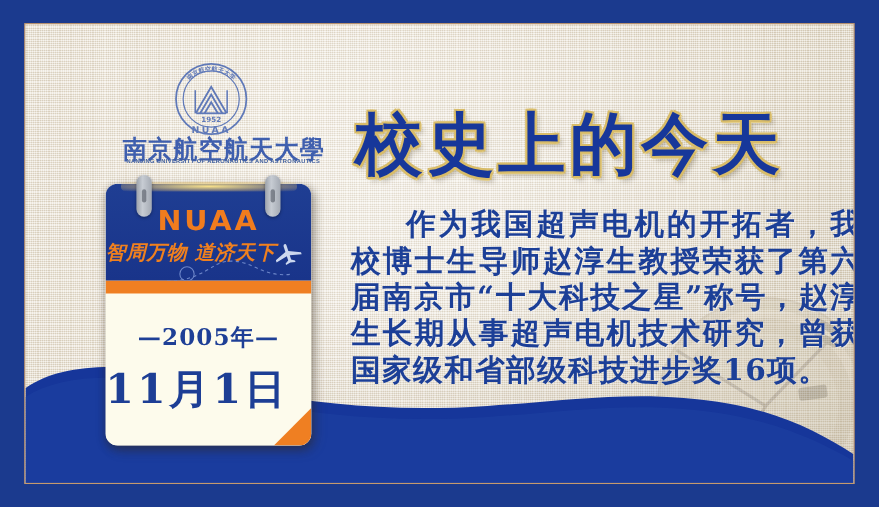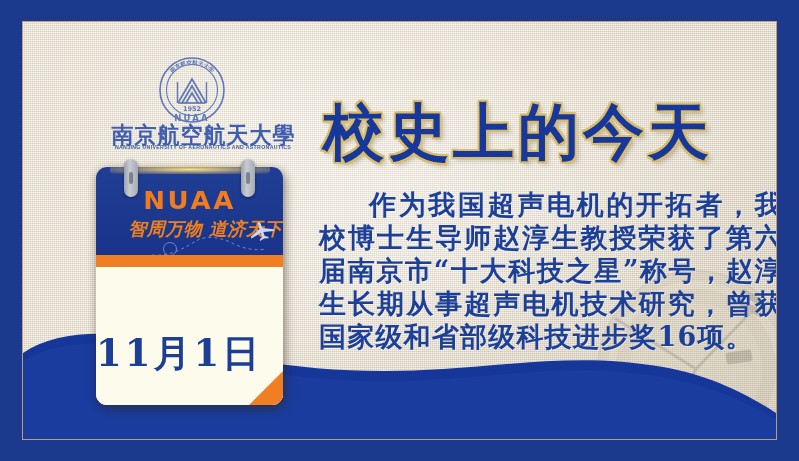--- a/index.html
+++ b/index.html
@@ -177,21 +177,21 @@
     font-family: "DejaVu Sans", sans-serif;
     font-size: 25px;
     font-weight: bold;
     letter-spacing: 2.5px;
     color: #f07c1e;
     transform: scaleX(1.04);
   }
   .cal-slogan {
     position: absolute;
     left: 0; right: 0; top: 50px;
-    text-align: right;
+    text-align: left;
     font-family: "DejaVu Serif", "Liberation Serif", serif;
     font-size: 18px;
     font-weight: bold;
     letter-spacing: 0.5px;
     color: #f0801e;
     font-style: italic;
     white-space: nowrap;
   }
   .plane-icon {
     position: absolute;
@@ -369,20 +369,21 @@
             <g fill="#ccd7ee" transform="rotate(-18 15 12)">
               <path d="M14.6 2.4 c0.9 0 1.4 0.8 1.4 1.9 l0 5.0 l10.6 4.6 l0 2.0 l-10.6 -2.4 l0 4.1 l3.1 1.9 l0 1.4 l-4.5 -1.1 l-4.5 1.1 l0 -1.4 l3.1 -1.9 l0 -4.1 l-10.6 2.4 l0 -2.0 l10.6 -4.6 l0 -5.0 c0 -1.1 0.5 -1.9 1.4 -1.9 z"></path>
             </g>
           </svg>
         </div>
       </div>
 
       <div class="cal-band"></div>
 
       <div class="cal-body">
+        <div class="cal-year">—2005年—</div>
         <div class="cal-date">11月1日</div>
         <div class="cal-fold"></div>
       </div>
     </div>
 
     <div style="position:absolute; left:73px; top:145px; width:187px; height:40px;">
       <div class="clip-gold"></div>
       <div class="clip clip-1"></div>
       <div class="clip clip-2"></div>
     </div>

